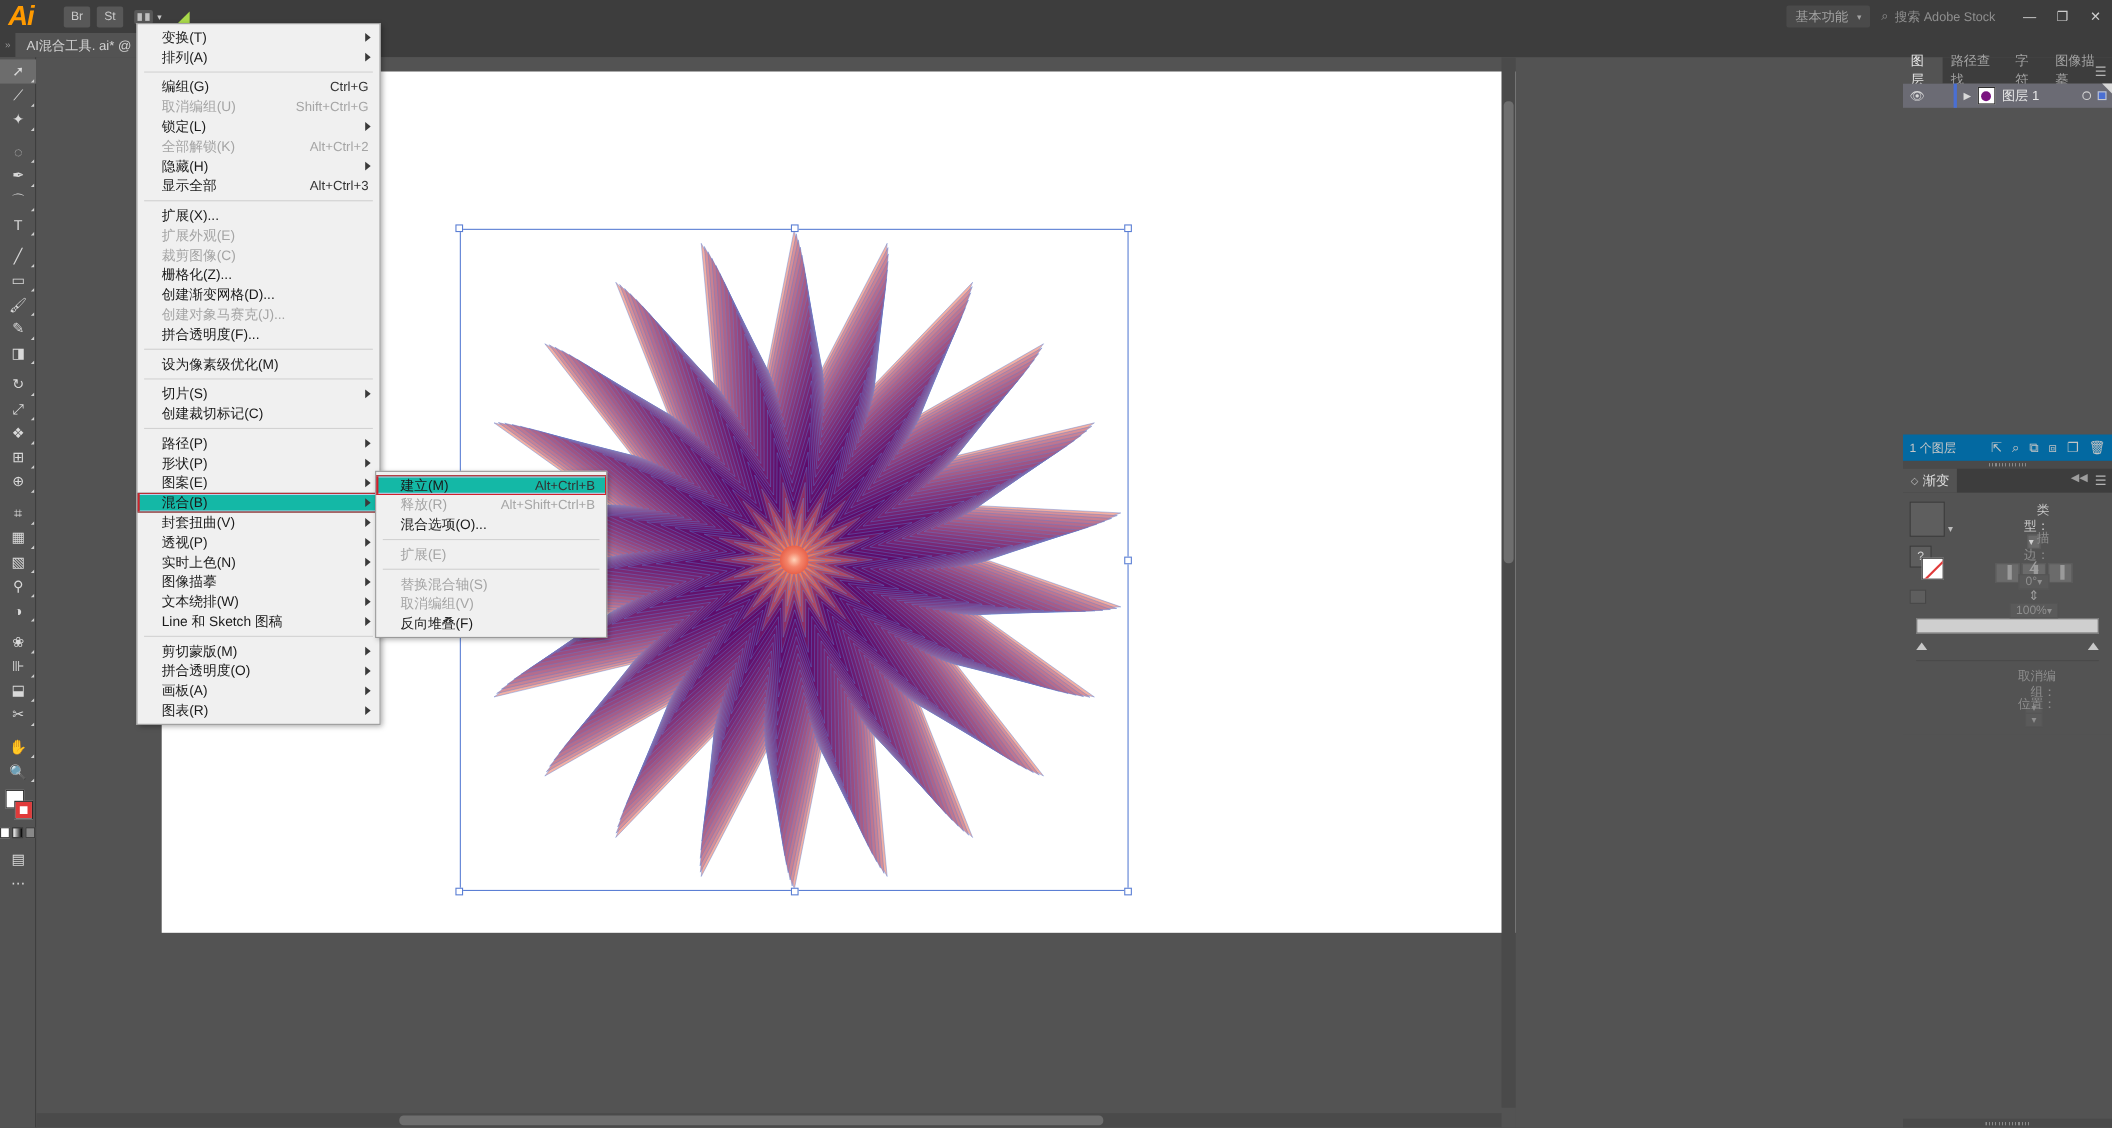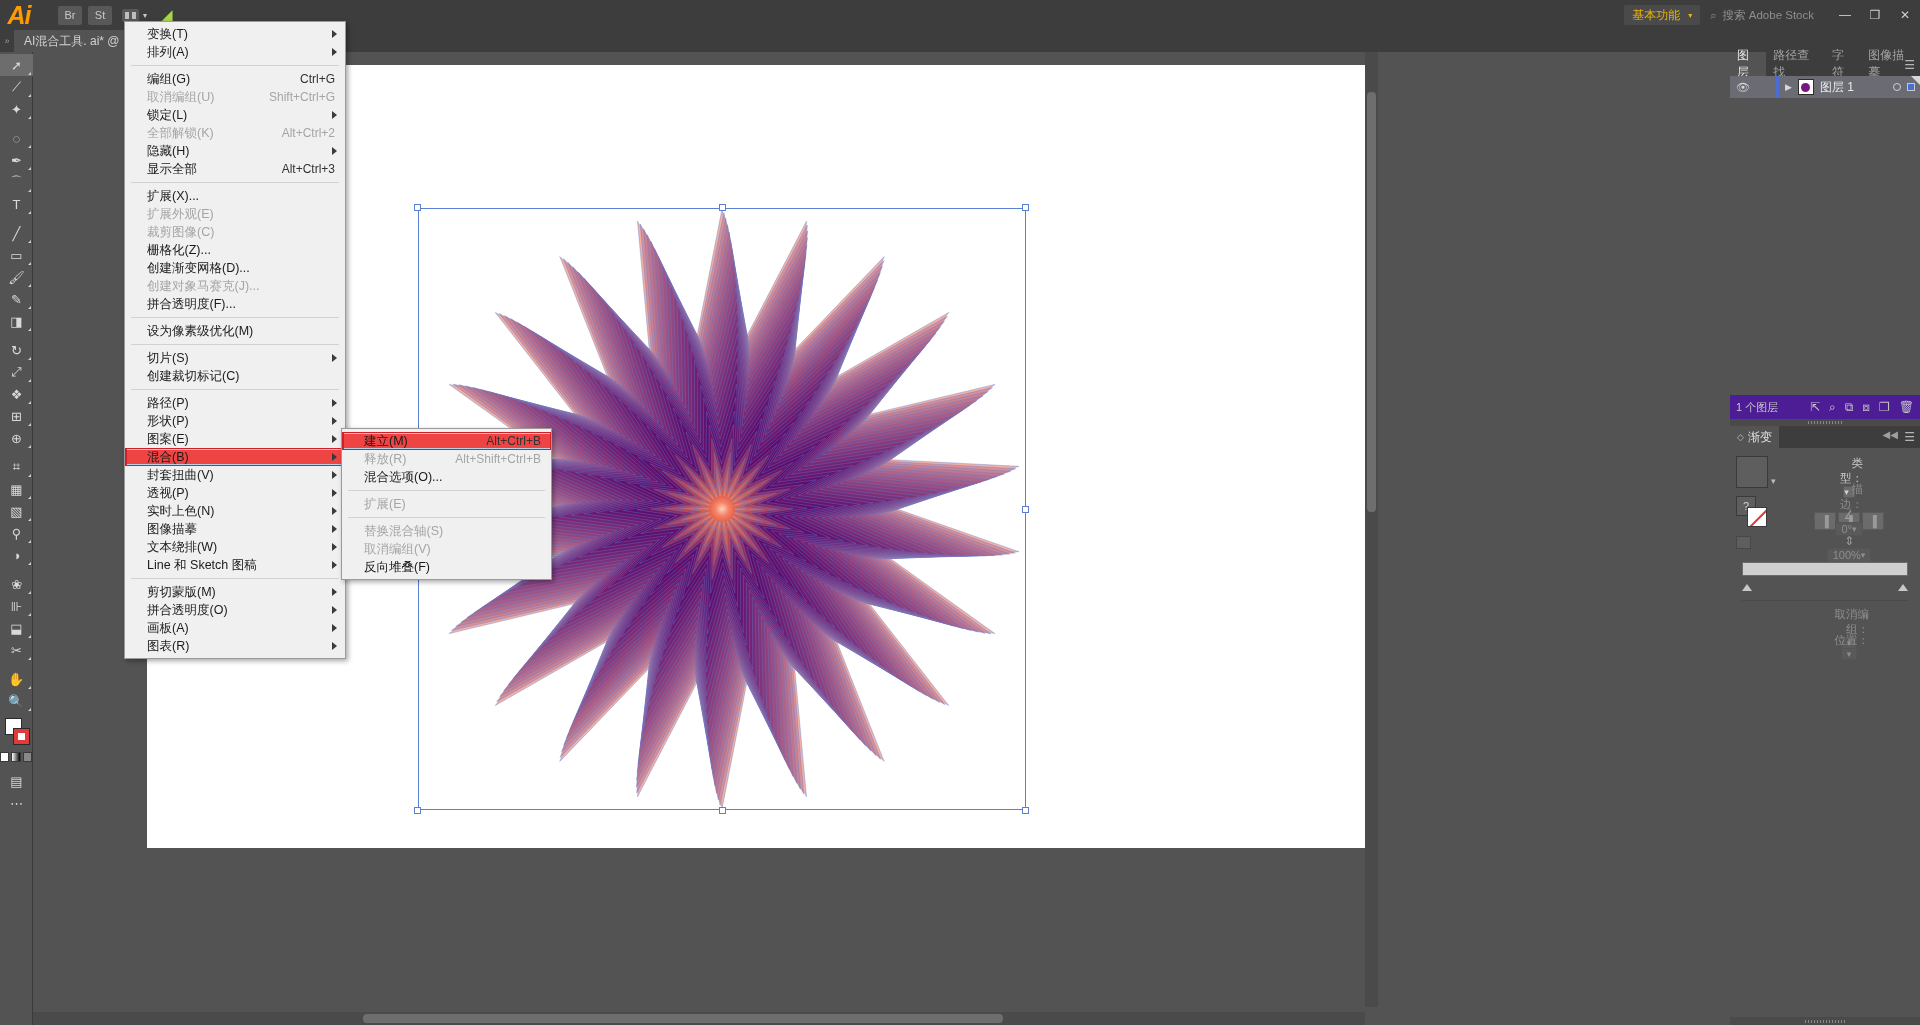--- a/index.html
+++ b/index.html
@@ -49,21 +49,21 @@
   .rocket { margin-left: 14px; color: #a8d84a; font-size: 15px; }
 
   
   .mb-right {
     position: absolute; right: 0; top: 0; height: 30px;
     display: flex; align-items: center;
   }
   .workspace-sel {
     display: flex; align-items: center; gap: 8px;
     background: #4a4a4a; border-radius: 2px;
-    height: 20px; padding: 0 8px; color: #eab308; font-size: 12px;
+    height: 20px; padding: 0 8px; color: #a3a3a3; font-size: 12px;
   }
   .search-stock {
     display:flex; align-items:center; gap:6px;
     margin-left: 10px; color: #8e8e8e; font-size: 11.5px;
   }
   .win-btns { display: flex; margin-left: 16px; }
   .win-btn {
     width: 30px; height: 30px; display:flex; align-items:center; justify-content:center;
     color: #cfcfcf; font-size: 12px;
   }
@@ -156,21 +156,21 @@
   .mrow .sc { margin-left: auto; font-size: 12px; color: #333; padding-left: 28px; }
   .mrow.dim .sc { color: #a5a5a5; }
   .mrow .arw {
     position:absolute; right: 8px; top: 50%; transform: translateY(-50%);
     width: 0; height: 0;
     border-top: 4px solid transparent; border-bottom: 4px solid transparent;
     border-left: 5px solid #3a3a3a;
   }
   .msep { height: 1px; background: #d2d2d2; margin: 4px 6px 4px 6px; }
   .mrow.hl {
-    background: #ef4444;
+    background: #14b8a6;
     border-top: 1.5px solid #d0202a;
     border-bottom: 1.5px solid #d0202a;
     box-shadow: inset 0 0 0 1px #b8cfe8;
   }
   .hl-left, .hl-right {
     position:absolute; top:0; bottom:0; width:1.5px; background:#d0202a;
   }
   .hl-left { left: 0; } .hl-right { right: 0; }
 
   
@@ -211,21 +211,21 @@
   .lthumb i { width: 9px; height: 9px; border-radius: 50%; background: #7a1480; display:block;}
   .ltarget { margin-left:auto; display:flex; align-items:center; gap:6px; }
   .tcircle { width:8px;height:8px;border-radius:50%;border:1.5px solid #d0d0d0; }
   .tsq { width:8px;height:8px;background:#4a6fd4;border:1.5px solid #c8c8c8; }
   .lcorner { position:absolute; right:0; top:0; width:0;height:0;
     border-top:9px solid #d8d8d8; border-left:9px solid transparent; }
 
   .layers-body { height: 297px; background: #535353; }
   .layers-foot {
     display:flex; align-items:center; height: 24px; gap: 8px;
-    padding: 0 6px; color:#c8c8c8; font-size: 11px; background:#4c1d95;
+    padding: 0 6px; color:#c8c8c8; font-size: 11px; background:#0369a1;
   }
   .lf-icons { margin-left:auto; display:flex; gap:9px; font-size:12px; color:#c4c4c4; }
   .grip-h { height: 7px; background:#4a4a4a; display:flex; align-items:center; justify-content:center;}
   .grip-h i { display:block;width:34px;height:3px;
     background: repeating-linear-gradient(90deg,#8a8a8a 0 1px,transparent 1px 3px); }
 
   .grad-head {
     display:flex; align-items:center; height: 22px; background:#3d3d3d;
     position: relative;
   }

